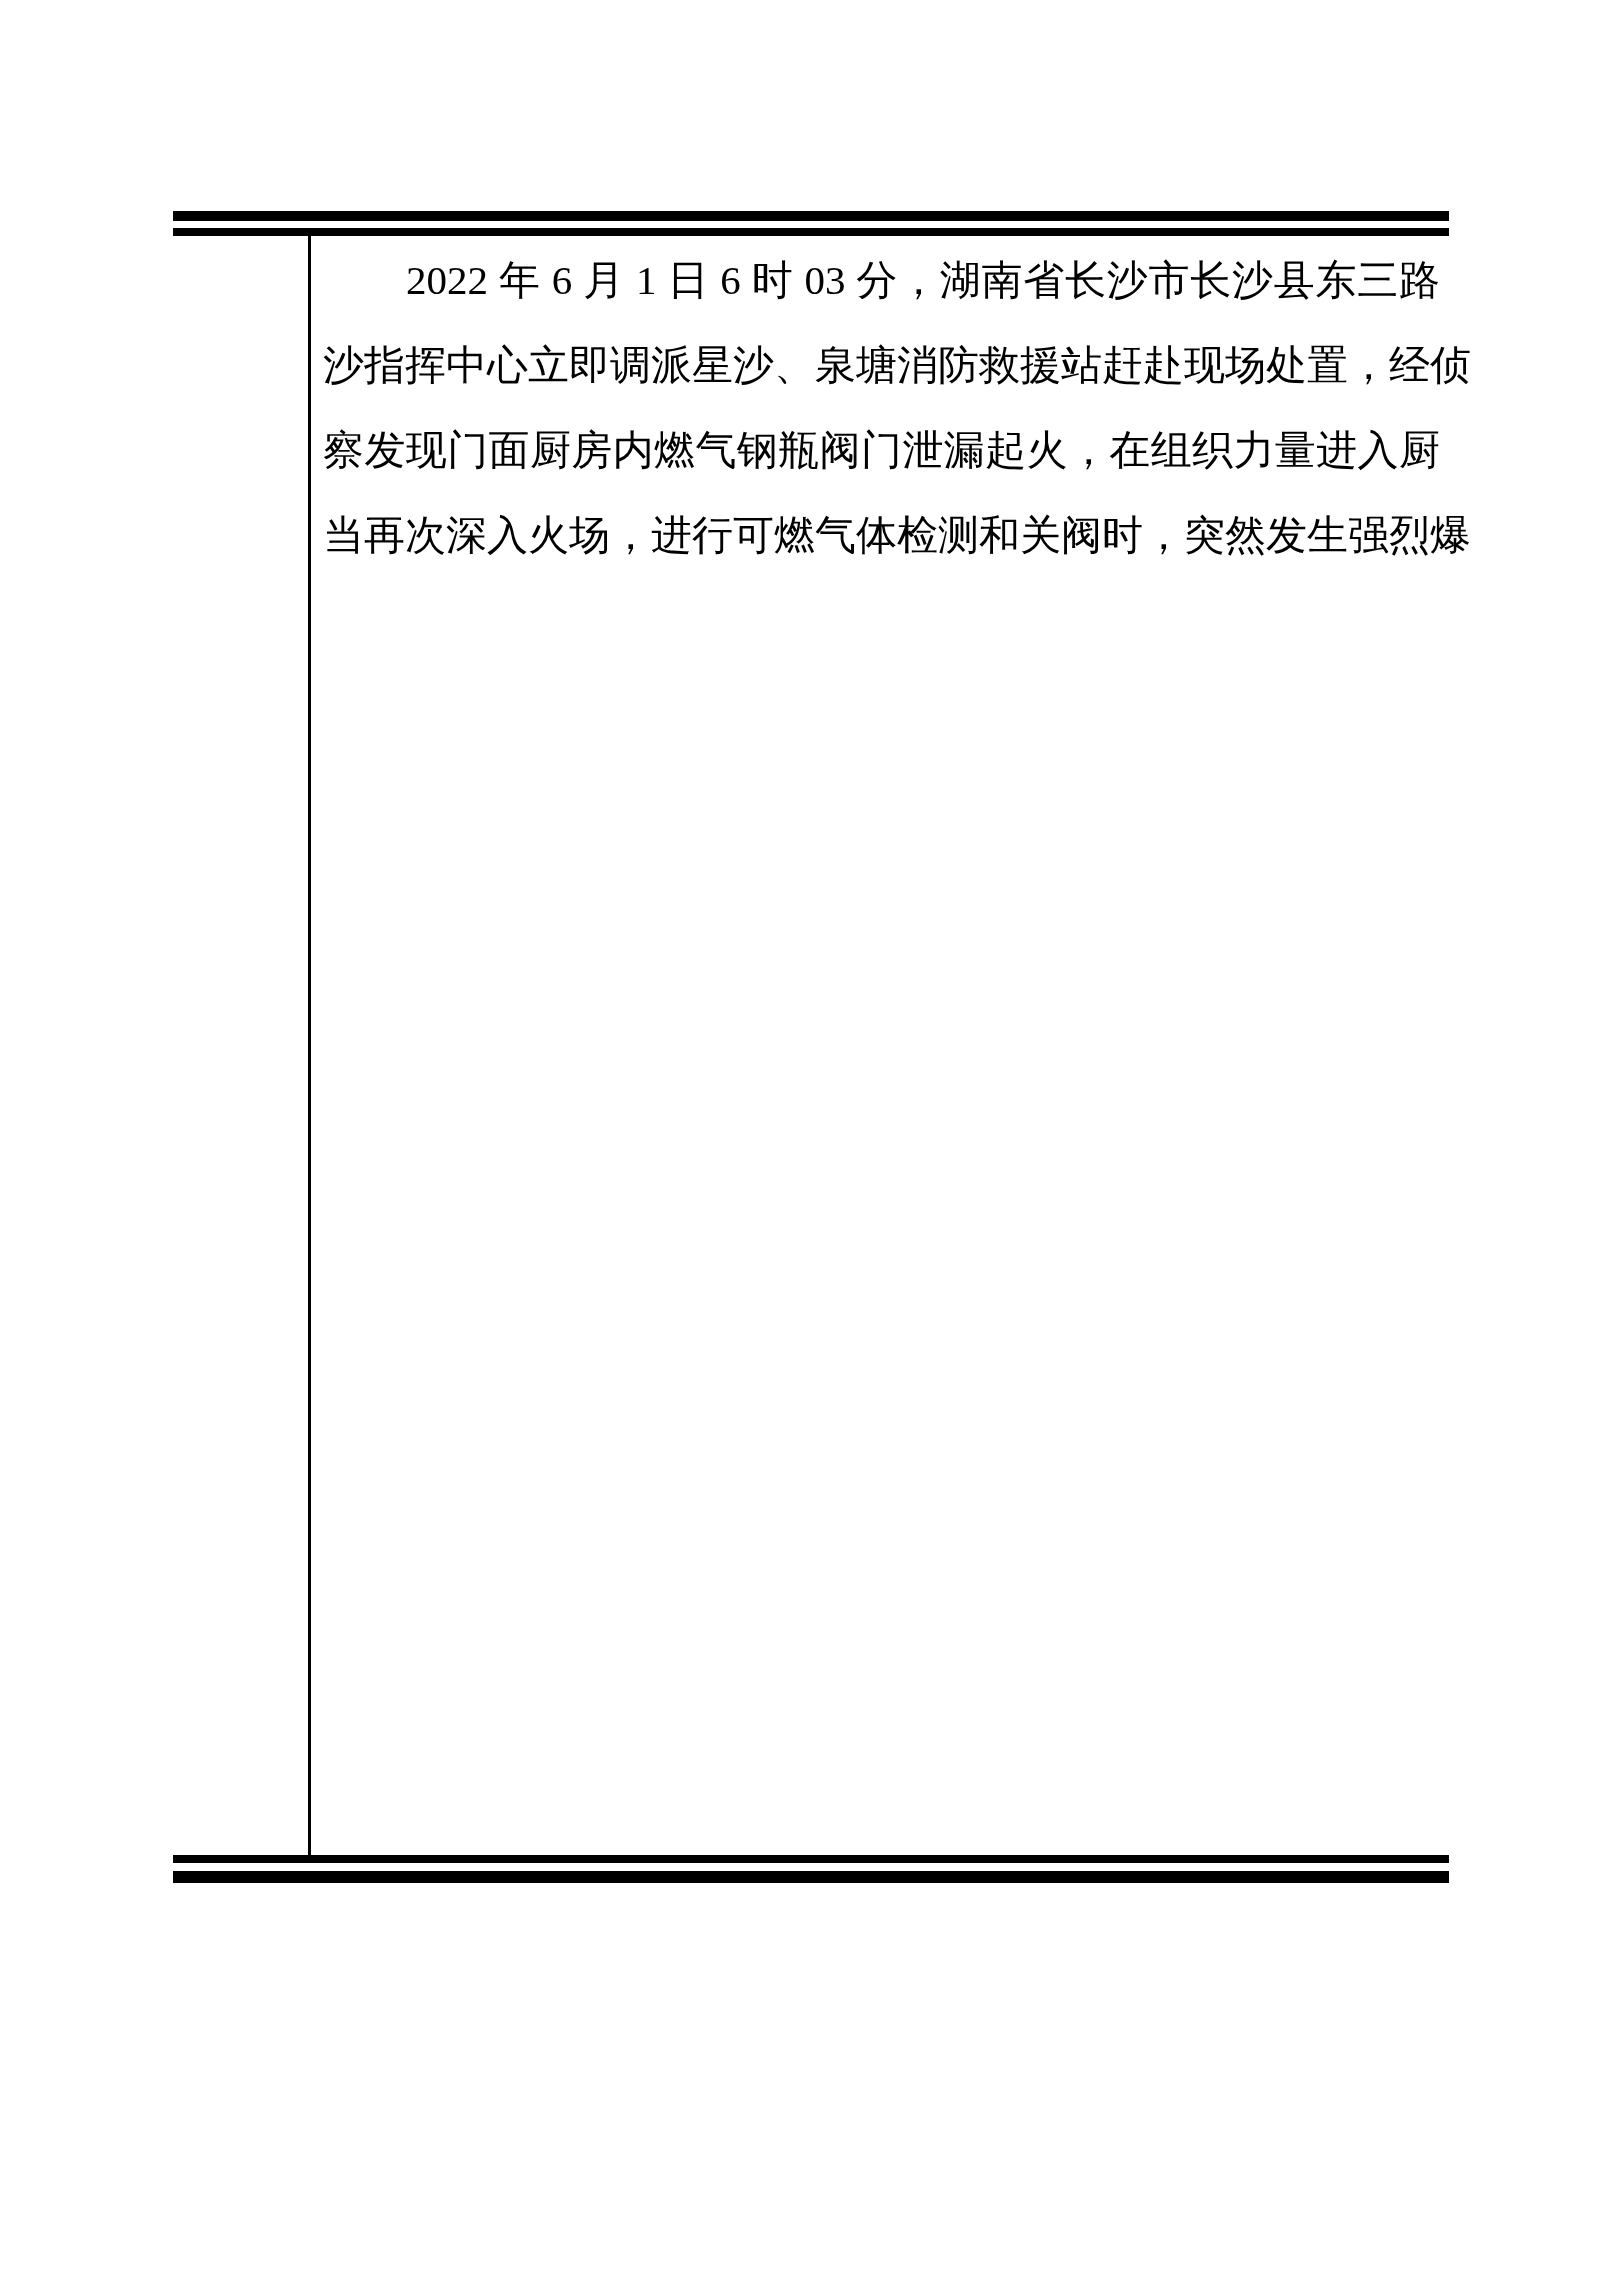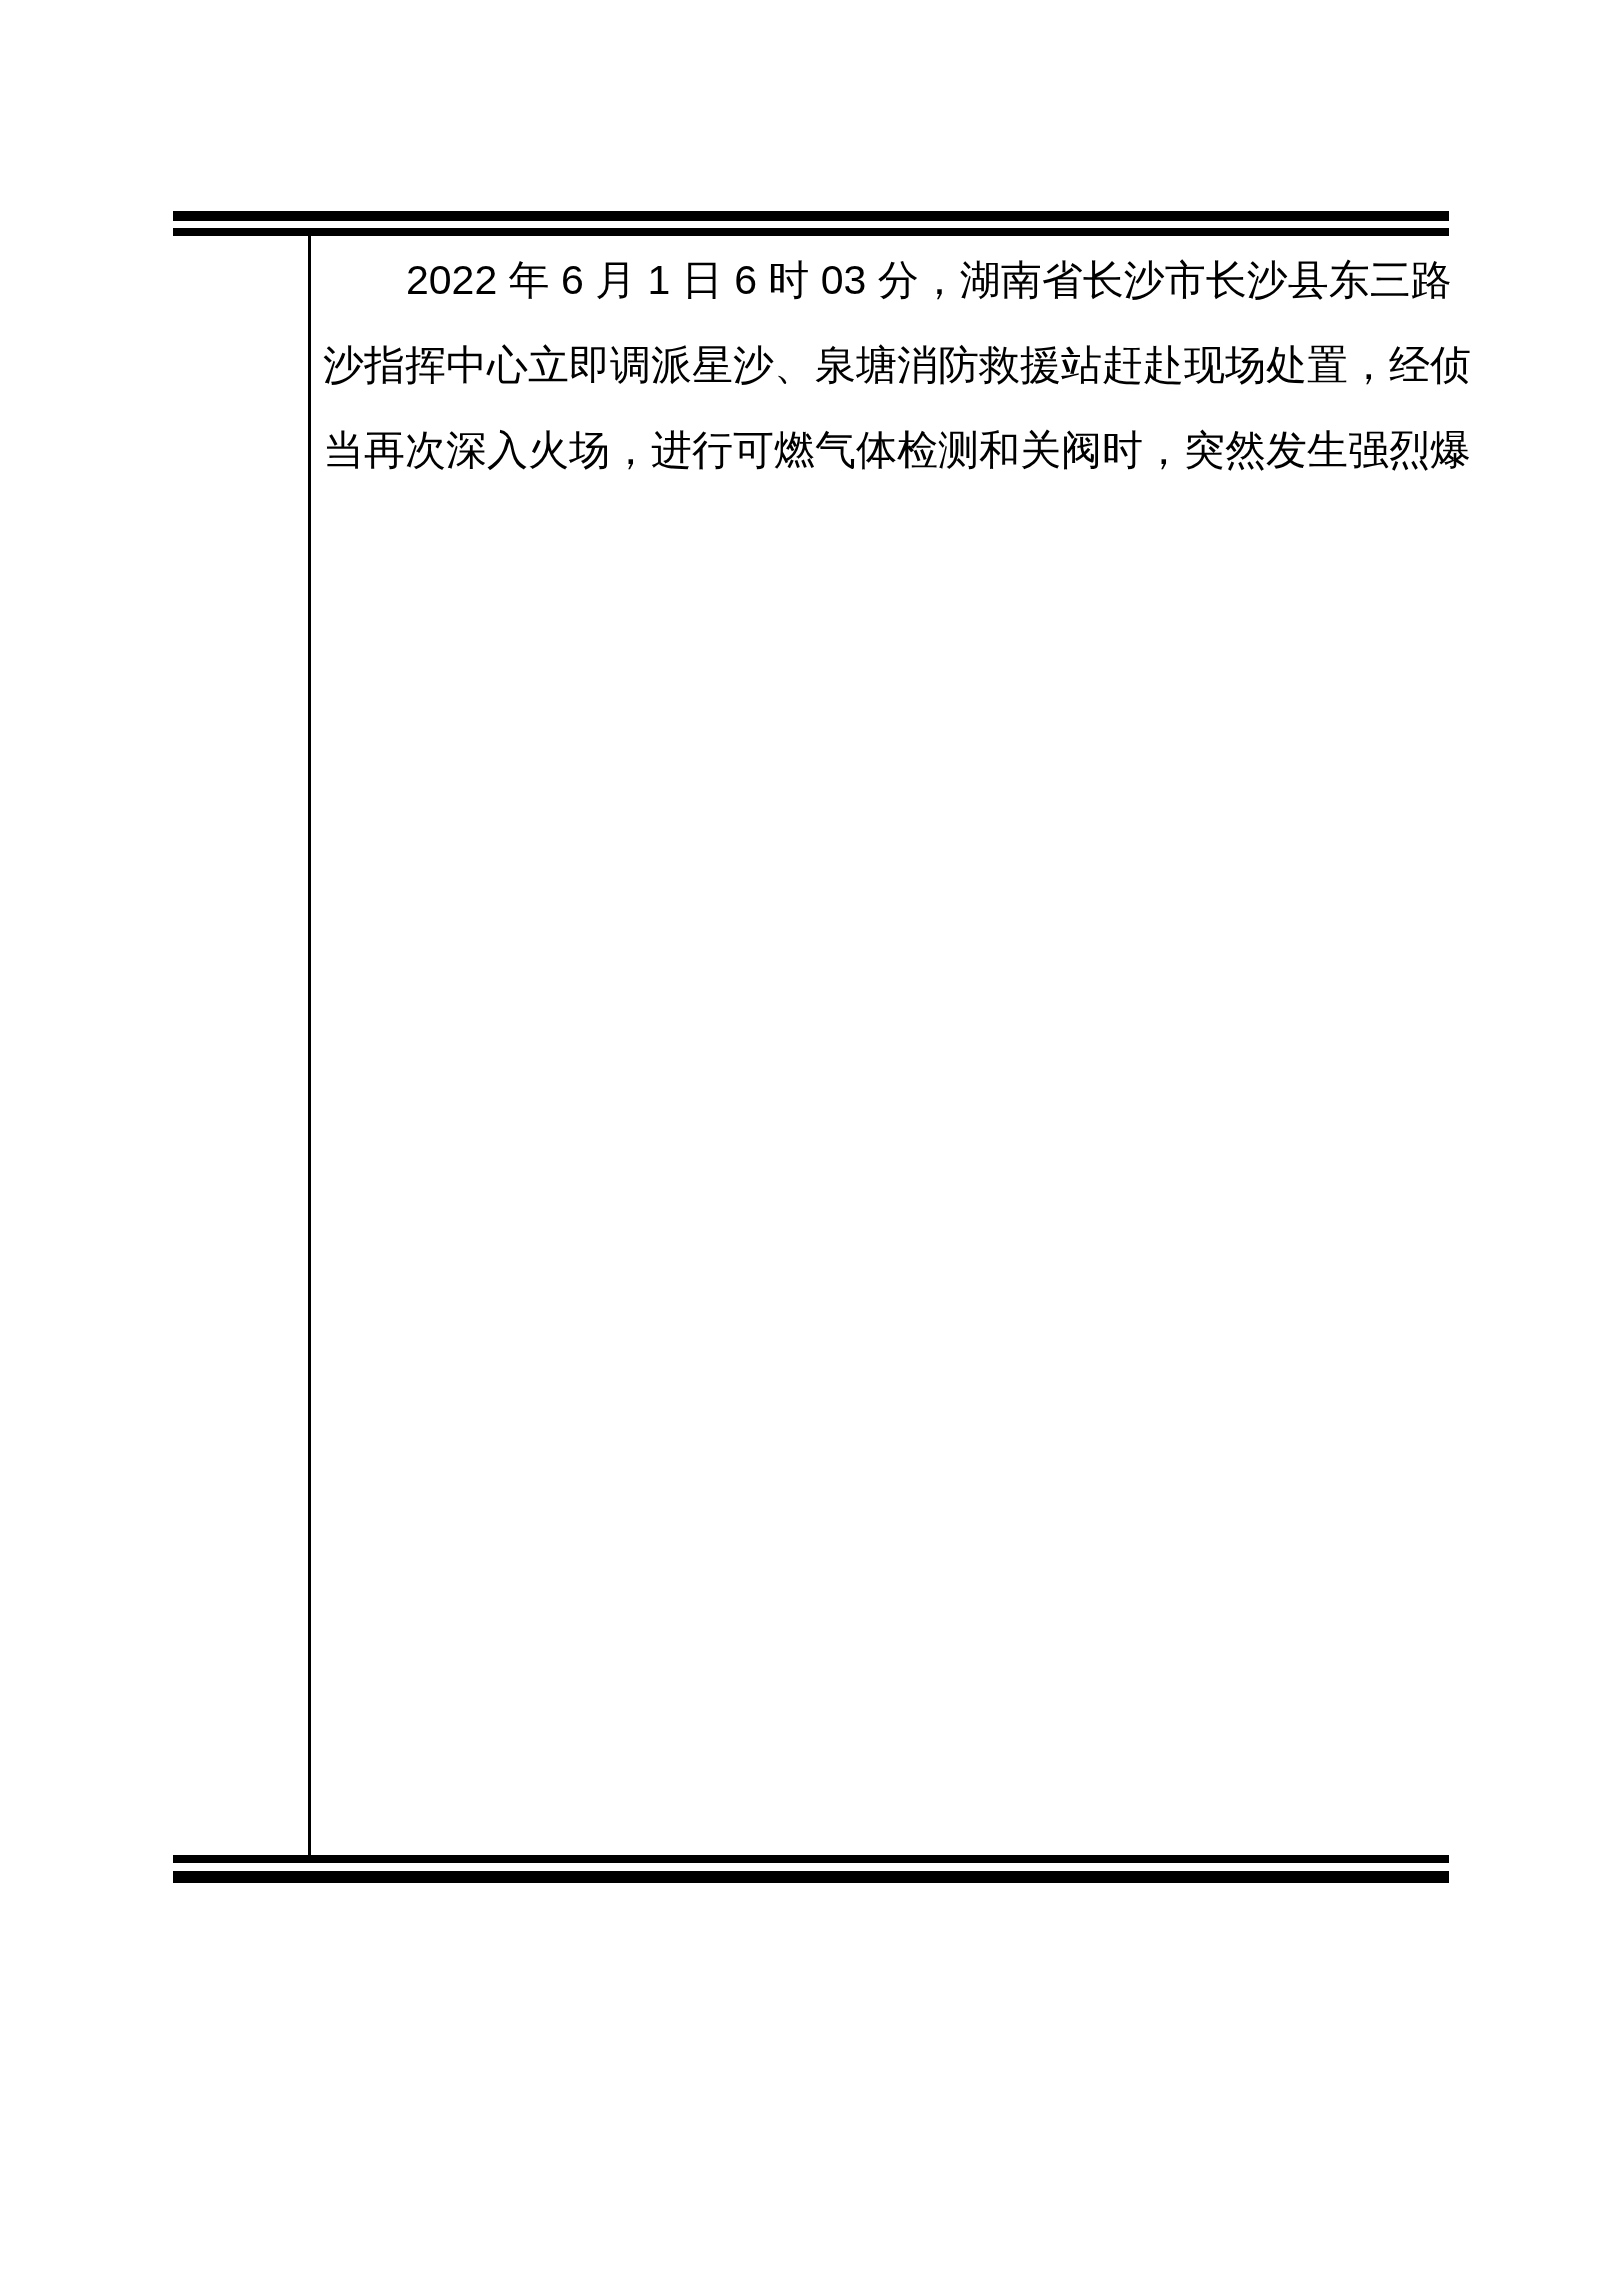--- a/index.html
+++ b/index.html
@@ -6,21 +6,21 @@
     margin: 0;
     padding: 0;
     background: #ffffff;
   }
   .page {
     position: relative;
     width: 1621px;
     height: 2210px;
     background: #ffffff;
     overflow: hidden;
-    font-family: Liberation Sans, sans-serif;
+    font-family: Liberation Serif, serif;
   }
   .rule {
     position: absolute;
     background: #000000;
   }
   .top-rule-1   { left: 173px; top: 211px;  width: 1276px; height: 9.8px; }
   .top-rule-2   { left: 173px; top: 228px;  width: 1276px; height: 7.8px;  }
   .v-rule       { left: 308px; top: 236px;  width: 2.9px;    height: 1619px; }
   .bot-rule-1   { left: 173px; top: 1855px; width: 1276px; height: 7.8px;  }
   .bot-rule-2   { left: 173px; top: 1871px; width: 1276px; height: 11.8px; }
@@ -55,20 +55,21 @@
 <div class="page">
 
   <div class="rule top-rule-1"></div>
   <div class="rule top-rule-2"></div>
 
   <div class="rule v-rule"></div>
 
   <div class="text-block">
     <div class="text-line first">2022 年 6 月 1 日 6 时 03 分，湖南省长沙市长沙县东三路</div>
     <div class="text-line">沙指挥中心立即调派星沙、泉塘消防救援站赶赴现场处置，经侦</div>
+    <div class="text-line">察发现门面厨房内燃气钢瓶阀门泄漏起火，在组织力量进入厨</div>
     <div class="text-line">当再次深入火场，进行可燃气体检测和关阀时，突然发生强烈爆</div>
   </div>
 
   <div class="rule bot-rule-1"></div>
   <div class="rule bot-rule-2"></div>
 
 </div>
 
 
 </body></html>

